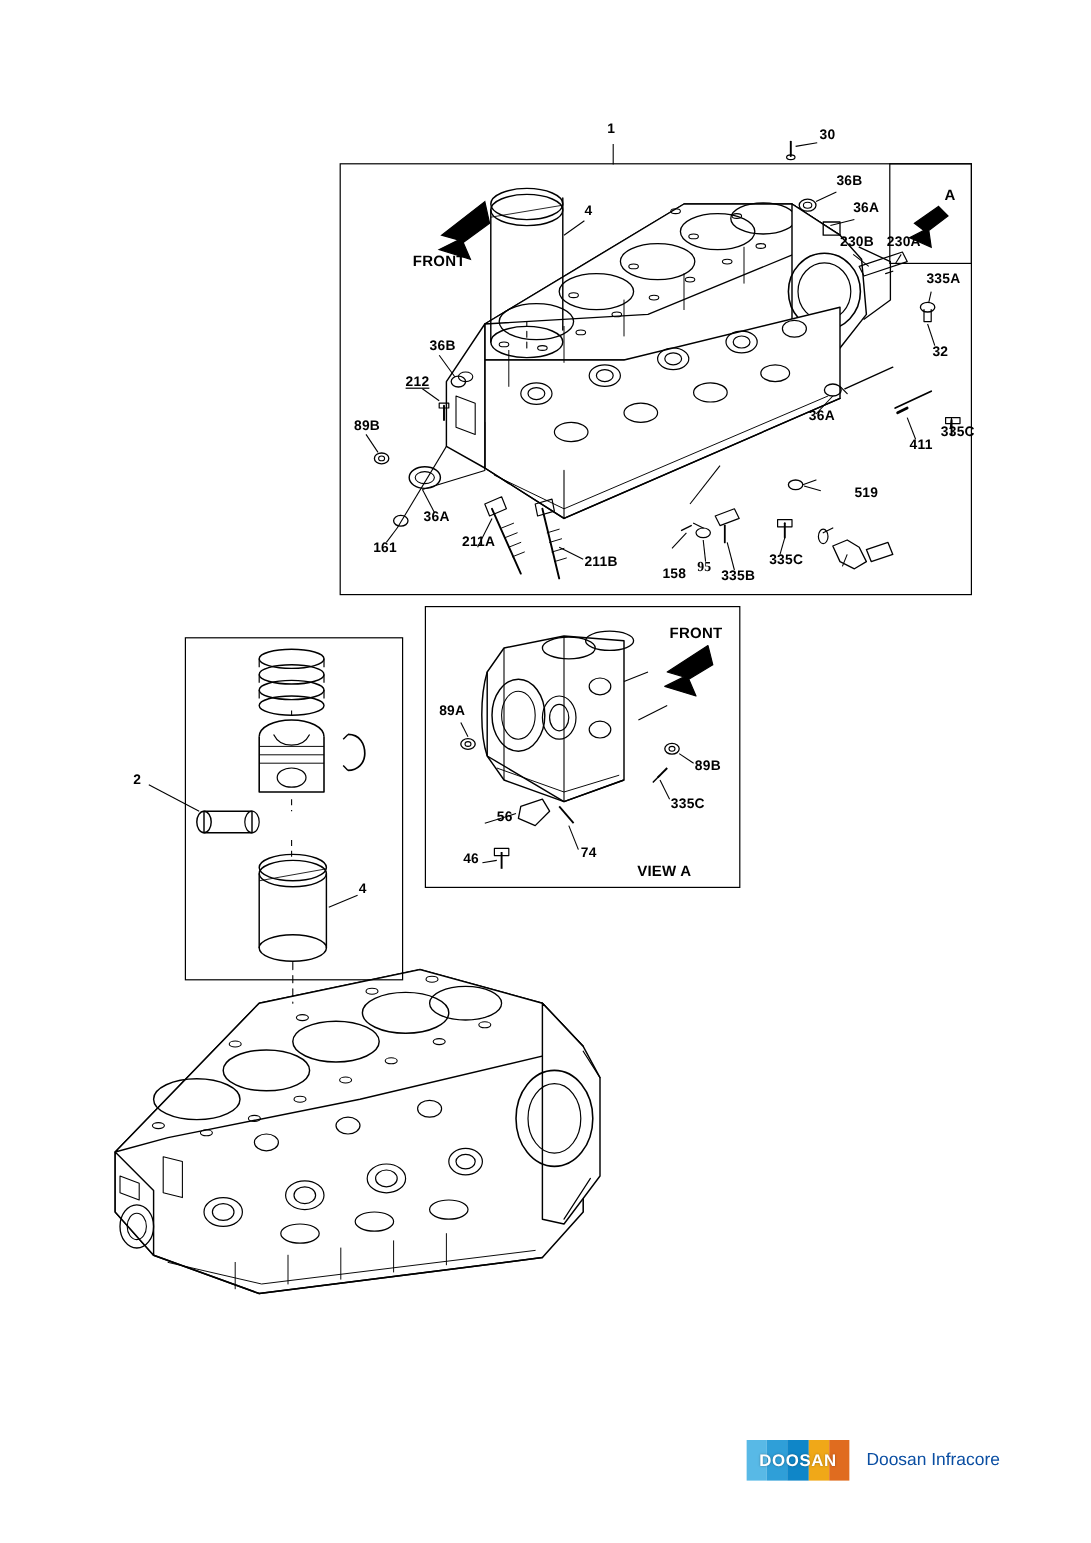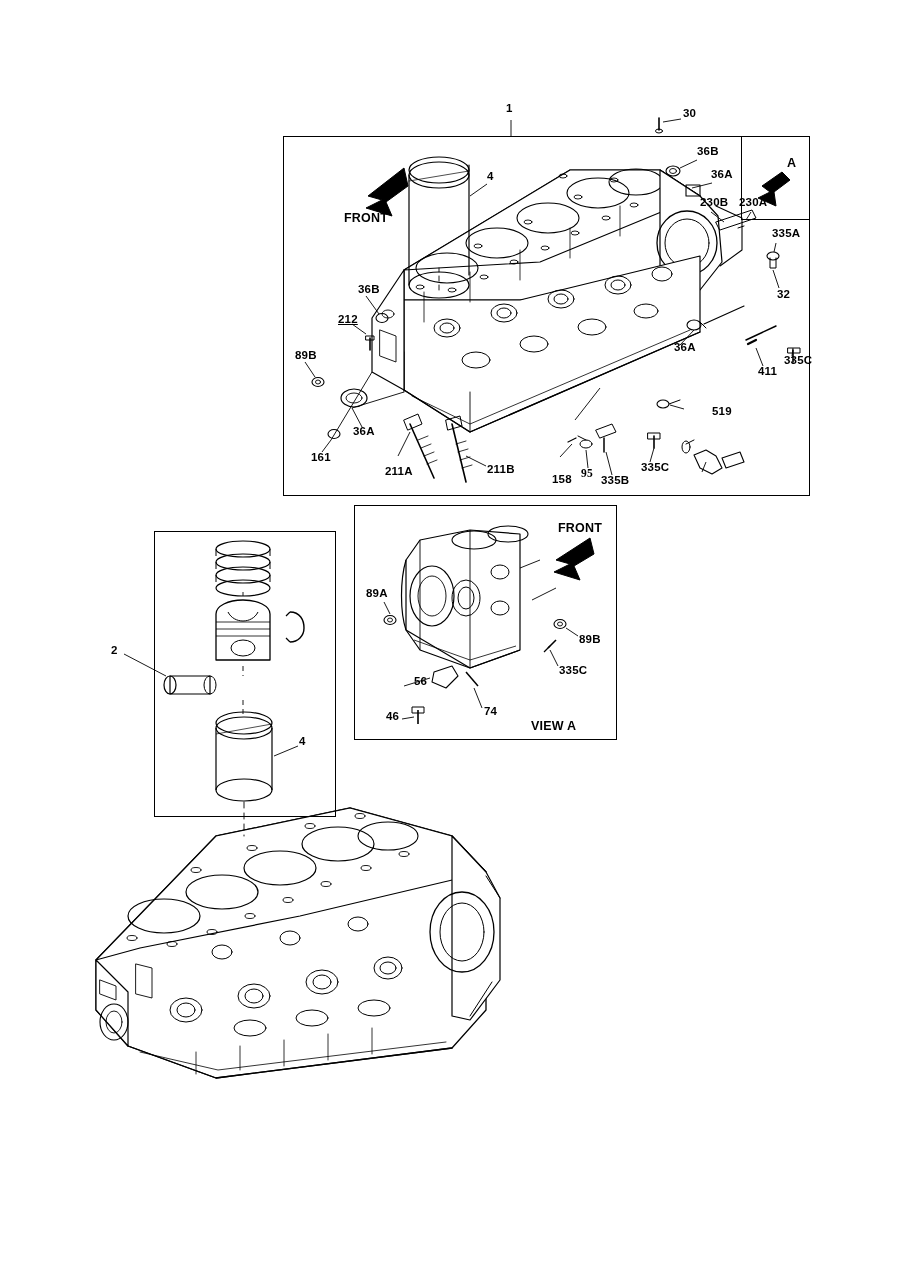--- a/index.html
+++ b/index.html
@@ -453,33 +453,46 @@
   <div class="lbl" style="left:777px; top:289px;">32</div>
   <div class="lbl" style="left:358px; top:284px;">36B</div>
   <div class="lbl" style="left:338px; top:314px;text-decoration:underline;">212</div>
   <div class="lbl" style="left:295px; top:350px;">89B</div>
   <div class="lbl" style="left:674px; top:342px;">36A</div>
   <div class="lbl" style="left:758px; top:366px;">411</div>
   <div class="lbl" style="left:784px; top:355px;">335C</div>
   <div class="lbl" style="left:712px; top:406px;">519</div>
   <div class="lbl" style="left:353px; top:426px;">36A</div>
   <div class="lbl" style="left:311px; top:452px;">161</div>
-  <div class="lbl" style="left:385px; top:466px;">211A</div>
+  <div class="lbl" style="left:385px; top:447px;">211A</div>
   <div class="lbl" style="left:487px; top:464px;">211B</div>
   <div class="lbl" style="left:552px; top:442px;margin-top:32px;">158</div>
   <div class="lbl" style="left:581px; top:468px;font-family:Liberation Serif, serif;">95</div>
   <div class="lbl" style="left:601px; top:475px;">335B</div>
   <div class="lbl" style="left:641px; top:462px;">335C</div>
 
   <div class="lbl" style="left:111px; top:645px;">2</div>
   <div class="lbl" style="left:299px; top:736px;">4</div>
 
   <div class="lbl" style="left:366px; top:588px;">89A</div>
   <div class="lbl big" style="left:558px; top:522px;">FRONT</div>
   <div class="lbl" style="left:579px; top:634px;">89B</div>
   <div class="lbl" style="left:559px; top:665px;">335C</div>
   <div class="lbl" style="left:387px; top:676px;margin-left:27px;">56</div>
   <div class="lbl" style="left:386px; top:711px;">46</div>
   <div class="lbl" style="left:484px; top:706px;">74</div>
   <div class="lbl big" style="left:531px; top:720px;">VIEW A</div>
 
+  <div id="logo">
+    <div class="mark">
+      <div class="bars">
+        <i style="background:#58b9e6"></i>
+        <i style="background:#2f9fd8"></i>
+        <i style="background:#0f86c8"></i>
+        <i style="background:#f0a818"></i>
+        <i style="background:#e06c1f"></i>
+      </div>
+      <span class="txt">DOOSAN</span>
+    </div>
+    <span class="brand">Doosan Infracore</span>
+  </div>
 
 </div>
 
 </body></html>

